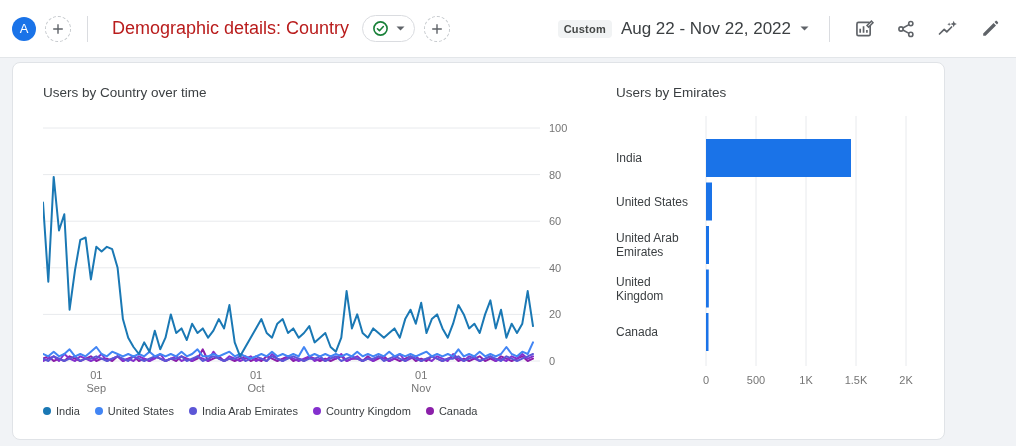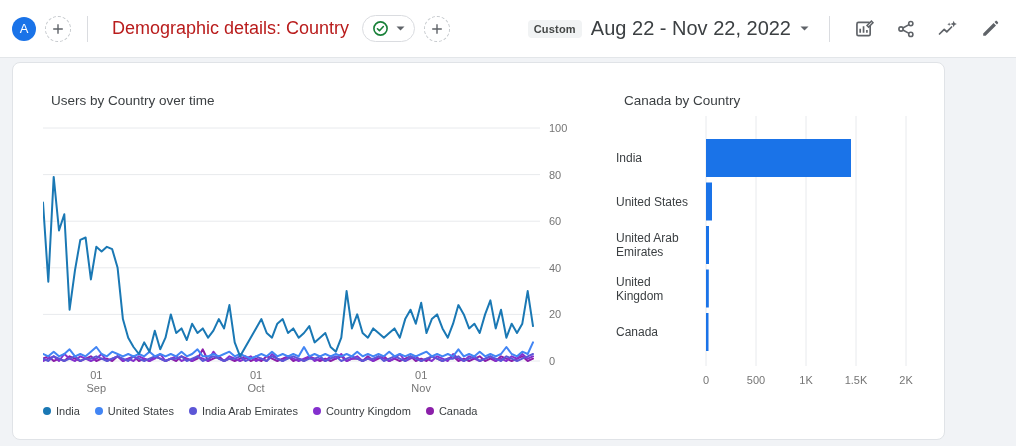--- a/index.html
+++ b/index.html
@@ -9,26 +9,26 @@
   .topbar{position:absolute;top:0;left:0;width:1016px;height:58px;background:#fff;border-bottom:1px solid #e3e6e9;display:flex;align-items:center;justify-content:space-between;padding:0 12px;box-sizing:border-box}
   .tb-left{display:flex;align-items:center;gap:9px}
   .avatar{width:24px;height:24px;border-radius:50%;background:#1A73E8;color:#fff;font-size:13px;font-weight:500;display:flex;align-items:center;justify-content:center;border:none;cursor:pointer}
   .dash-btn{width:26px;height:26px;border-radius:50%;border:1.5px dashed #c4c8cc;background:#fff;display:flex;align-items:center;justify-content:center;padding:0;cursor:pointer;box-sizing:border-box}
   .vdiv{width:1px;height:26px;background:#dadce0;margin:0 7px}
   .page-title{font-size:18px;font-weight:400;color:#b91c1c;margin:0 4px 0 8px;white-space:nowrap}
   .status-pill{display:flex;align-items:center;gap:7px;border:1px solid #dadce0;border-radius:15px;background:#fff;padding:4px 9px;cursor:pointer}
   .tb-right{display:flex;align-items:center;gap:13px}
   .custom-chip{background:#f1f3f4;color:#444746;font-size:11px;font-weight:700;padding:3px 6px;border-radius:4px;letter-spacing:.2px}
   .date-btn{display:flex;align-items:center;gap:9px;background:none;border:none;cursor:pointer;padding:0}
-  .date-label{font-size:20px;color:#3c4043;white-space:nowrap}
+  .date-label{font-size:17px;color:#3c4043;white-space:nowrap}
   .icon-btn{background:none;border:none;padding:2px;margin:0 2px;cursor:pointer;display:flex;align-items:center}
 
   
   .card{position:absolute;left:12px;top:62px;width:933px;height:378px;background:#fff;border:1px solid #e0e3e7;border-radius:8px;box-sizing:border-box}
-  .chart-title{position:absolute;font-size:13.5px;color:#3c4043;font-weight:400;margin:8px;white-space:nowrap}
+  .chart-title{position:absolute;font-size:13.5px;color:#3c4043;font-weight:400;margin:0;white-space:nowrap}
   #line-title{left:30px;top:22px}
   #bar-title{left:603px;top:22px}
   #line-svg{position:absolute;left:30px;top:53px}
   #bar-svg{position:absolute;left:591px;top:40px}
   #legend{position:absolute;left:30px;top:342px;display:flex;align-items:center;gap:15px}
   .legend-item{display:flex;align-items:center;gap:5px;font-size:11px;color:#3c4043;white-space:nowrap}
   .legend-dot{width:8px;height:8px;border-radius:50%;flex:0 0 auto}
 </style>
 </head>
 <body>
@@ -159,21 +159,21 @@
       <span class="legend-item">
         <span class="legend-dot" style="background: rgb(132, 48, 206);"></span>
         <span>Country Kingdom</span>
       </span>
       <span class="legend-item">
         <span class="legend-dot" style="background: rgb(139, 31, 169);"></span>
         <span>Canada</span>
       </span>
     </div>
 
-  <h3 class="chart-title" id="bar-title">Canada by Country</h3>
+  <h3 class="chart-title" id="bar-title">Users by Emirates</h3>
   <svg id="bar-svg" width="335" height="300" viewBox="0 0 335 300">
       <line x1="102" y1="13" x2="102" y2="263" stroke="#e8eaed" stroke-width="1"></line>
       <text x="102" y="281" font-size="11" fill="#757575" text-anchor="middle">0</text>
       <line x1="152" y1="13" x2="152" y2="263" stroke="#e8eaed" stroke-width="1"></line>
       <text x="152" y="281" font-size="11" fill="#757575" text-anchor="middle">500</text>
       <line x1="202" y1="13" x2="202" y2="263" stroke="#e8eaed" stroke-width="1"></line>
       <text x="202" y="281" font-size="11" fill="#757575" text-anchor="middle">1K</text>
       <line x1="252" y1="13" x2="252" y2="263" stroke="#e8eaed" stroke-width="1"></line>
       <text x="252" y="281" font-size="11" fill="#757575" text-anchor="middle">1.5K</text>
       <line x1="302" y1="13" x2="302" y2="263" stroke="#e8eaed" stroke-width="1"></line>

